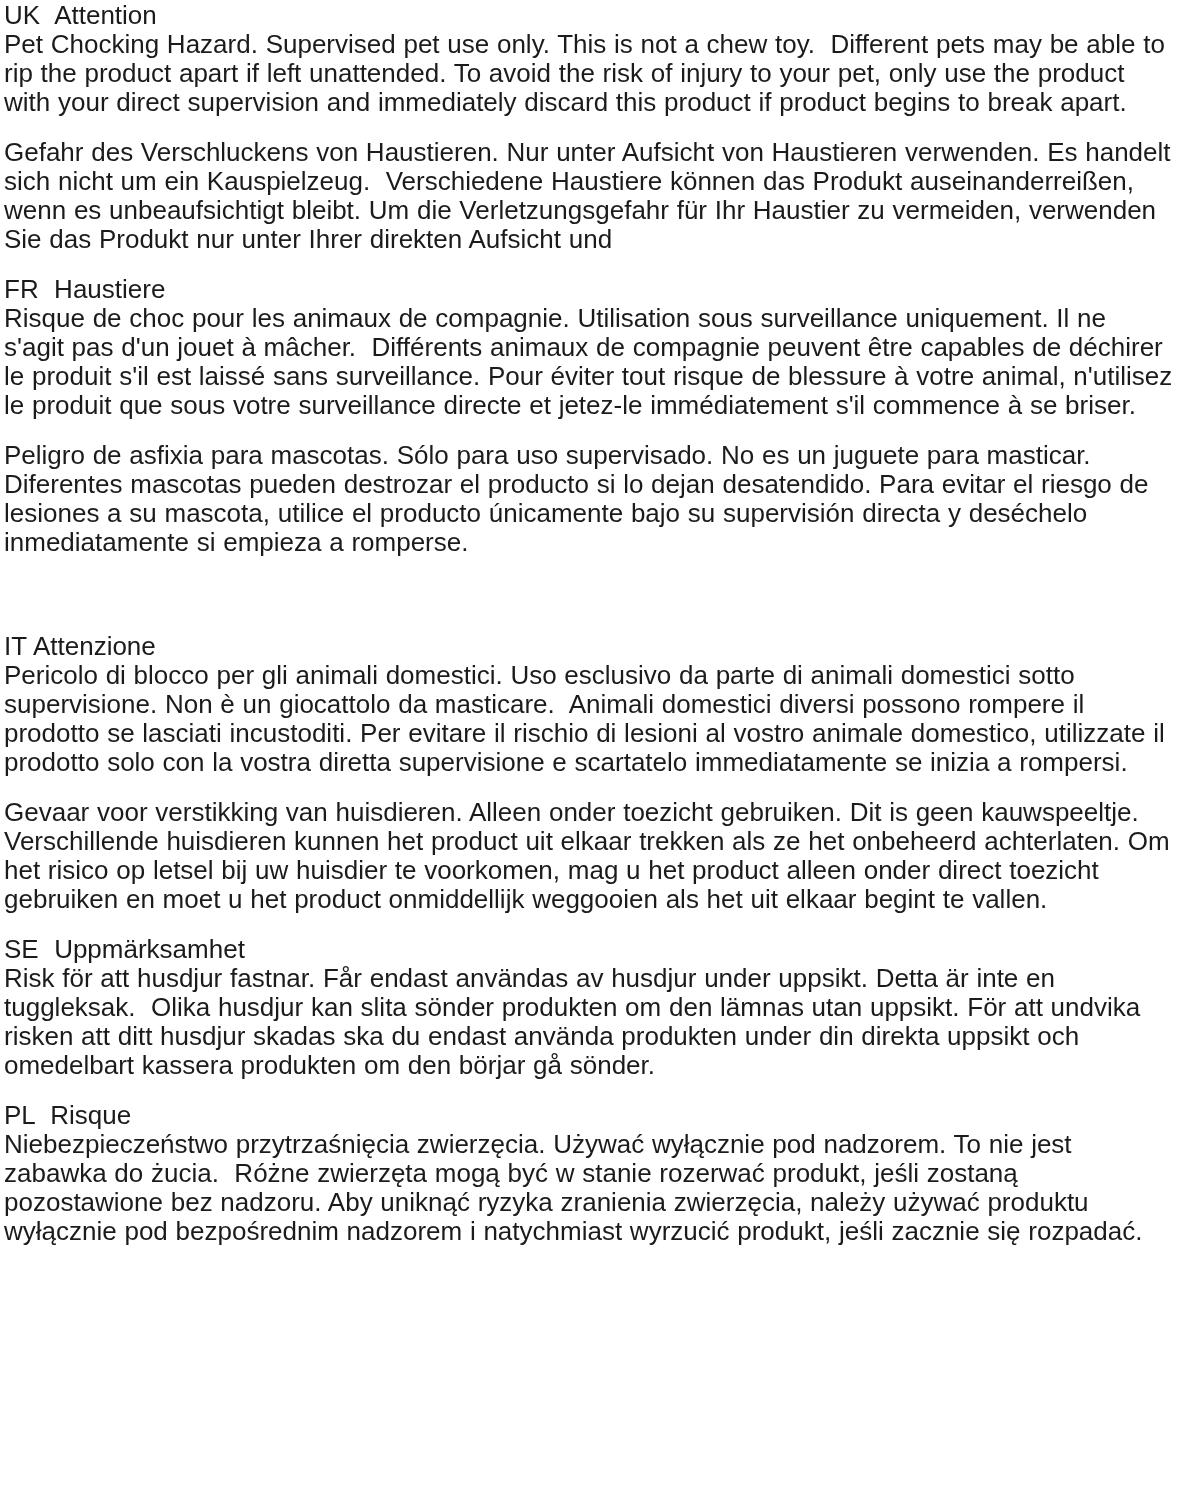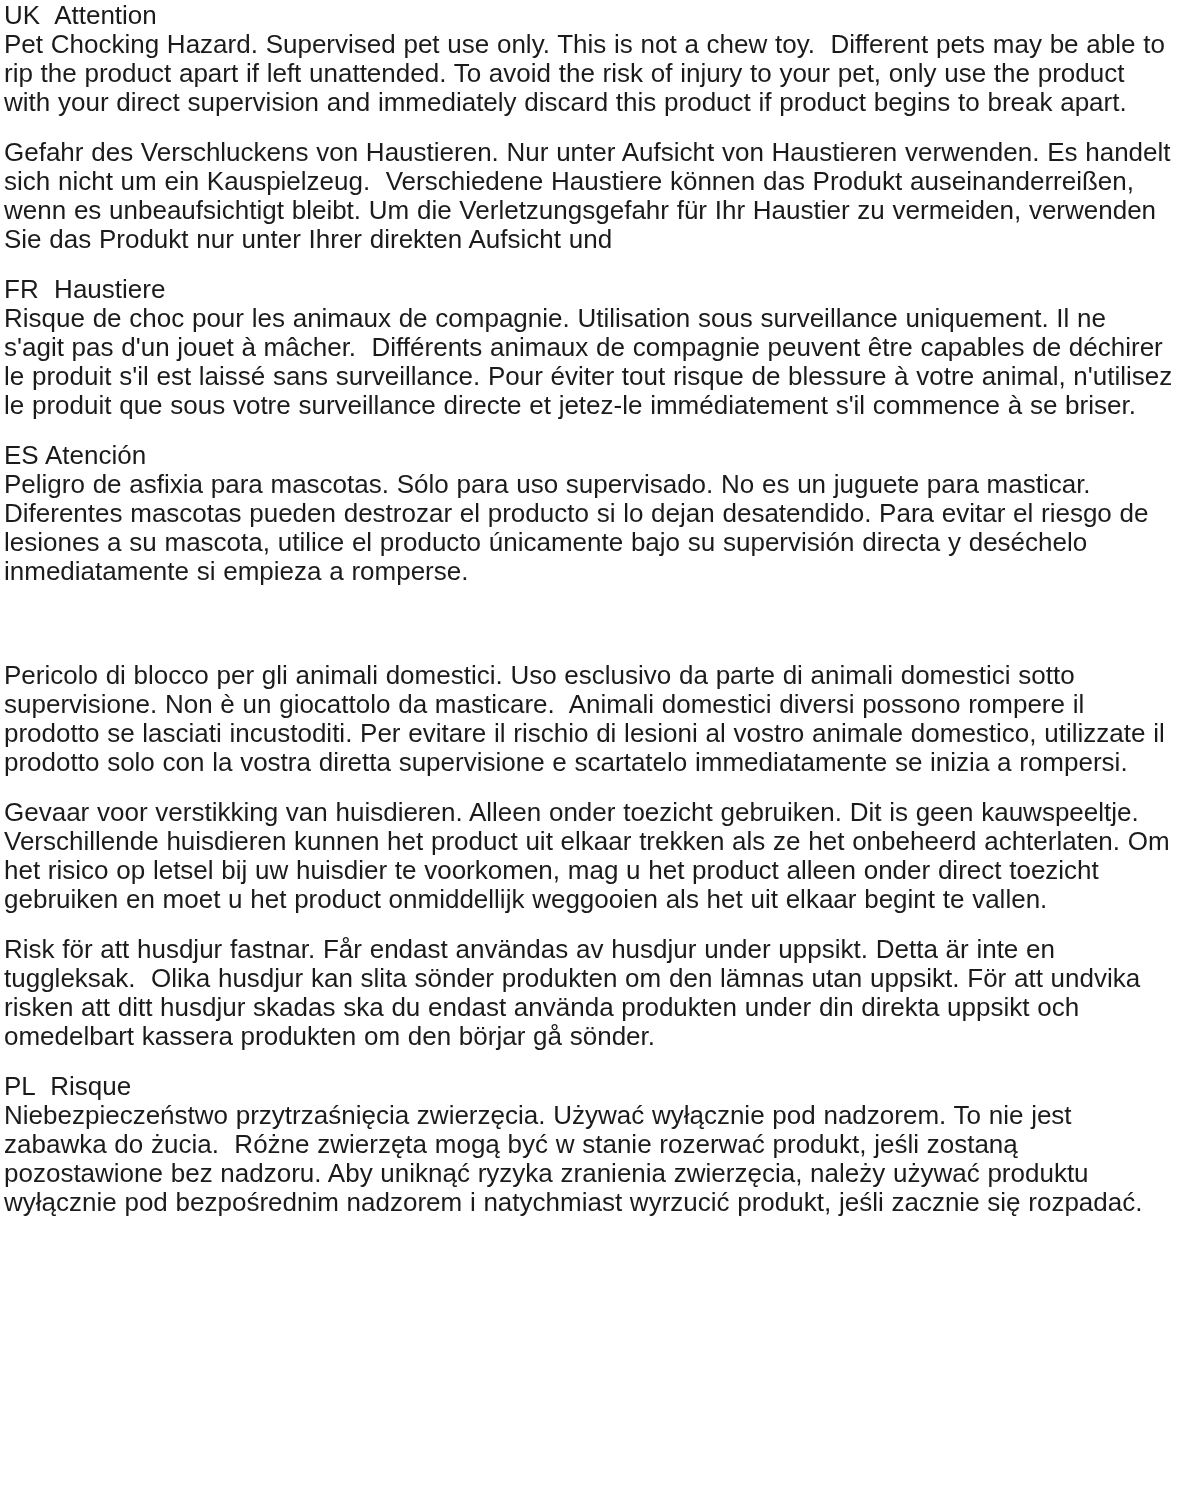--- a/index.html
+++ b/index.html
@@ -48,33 +48,34 @@
   <section class="warn-section">
     <p class="body">Gefahr des Verschluckens von Haustieren. Nur unter Aufsicht von Haustieren verwenden. Es handelt sich nicht um ein Kauspielzeug.  Verschiedene Haustiere können das Produkt auseinanderreißen, wenn es unbeaufsichtigt bleibt. Um die Verletzungsgefahr für Ihr Haustier zu vermeiden, verwenden Sie das Produkt nur unter Ihrer direkten Aufsicht und</p>
   </section>
 
   <section class="warn-section">
     <h2 class="heading">FR  Haustiere</h2>
     <p class="body">Risque de choc pour les animaux de compagnie. Utilisation sous surveillance uniquement. Il ne s'agit pas d'un jouet à mâcher.  Différents animaux de compagnie peuvent être capables de déchirer le produit s'il est laissé sans surveillance. Pour éviter tout risque de blessure à votre animal, n'utilisez le produit que sous votre surveillance directe et jetez-le immédiatement s'il commence à se briser.</p>
   </section>
 
   <section class="warn-section">
-    <h2 class="heading">ES Atención</h2>
     <p class="body">Peligro de asfixia para mascotas. Sólo para uso supervisado. No es un juguete para masticar.  Diferentes mascotas pueden destrozar el producto si lo dejan desatendido. Para evitar el riesgo de lesiones a su mascota, utilice el producto únicamente bajo su supervisión directa y deséchelo inmediatamente si empieza a romperse.</p>
   </section>
 
   <section class="warn-section extra-gap-before">
+    <h2 class="heading">IT Attenzione</h2>
     <p class="body">Pericolo di blocco per gli animali domestici. Uso esclusivo da parte di animali domestici sotto supervisione. Non è un giocattolo da masticare.  Animali domestici diversi possono rompere il prodotto se lasciati incustoditi. Per evitare il rischio di lesioni al vostro animale domestico, utilizzate il prodotto solo con la vostra diretta supervisione e scartatelo immediatamente se inizia a rompersi.</p>
   </section>
 
   <section class="warn-section">
     <p class="body">Gevaar voor verstikking van huisdieren. Alleen onder toezicht gebruiken. Dit is geen kauwspeeltje.  Verschillende huisdieren kunnen het product uit elkaar trekken als ze het onbeheerd achterlaten. Om het risico op letsel bij uw huisdier te voorkomen, mag u het product alleen onder direct toezicht gebruiken en moet u het product onmiddellijk weggooien als het uit elkaar begint te vallen.</p>
   </section>
 
   <section class="warn-section">
+    <h2 class="heading">SE  Uppmärksamhet</h2>
     <p class="body">Risk för att husdjur fastnar. Får endast användas av husdjur under uppsikt. Detta är inte en tuggleksak.  Olika husdjur kan slita sönder produkten om den lämnas utan uppsikt. För att undvika risken att ditt husdjur skadas ska du endast använda produkten under din direkta uppsikt och omedelbart kassera produkten om den börjar gå sönder.</p>
   </section>
 
   <section class="warn-section">
     <h2 class="heading">PL  Risque</h2>
     <p class="body">Niebezpieczeństwo przytrzaśnięcia zwierzęcia. Używać wyłącznie pod nadzorem. To nie jest zabawka do żucia.  Różne zwierzęta mogą być w stanie rozerwać produkt, jeśli zostaną pozostawione bez nadzoru. Aby uniknąć ryzyka zranienia zwierzęcia, należy używać produktu wyłącznie pod bezpośrednim nadzorem i natychmiast wyrzucić produkt, jeśli zacznie się rozpadać.</p>
   </section>
 
 </div>
 

